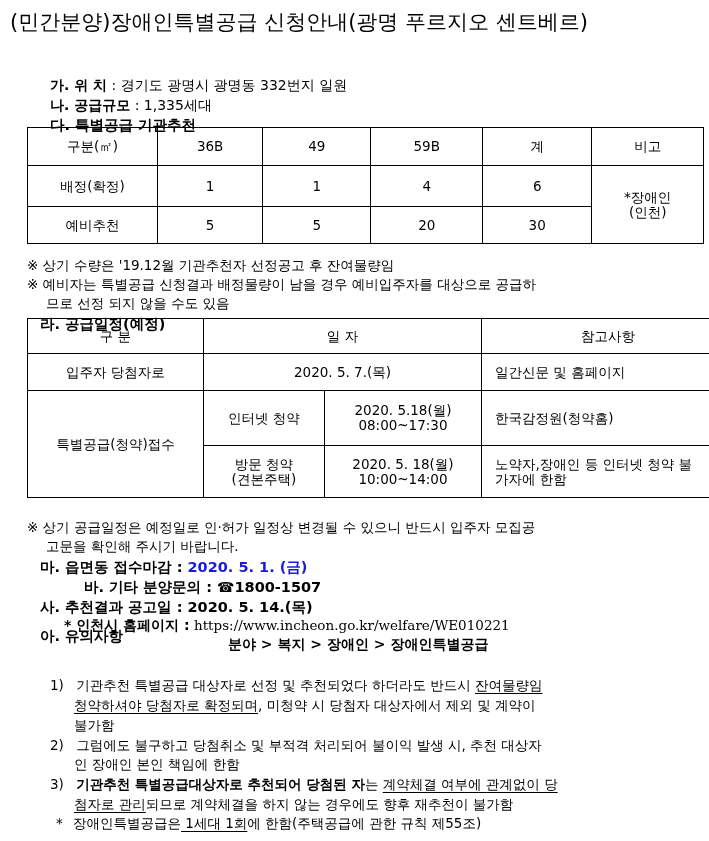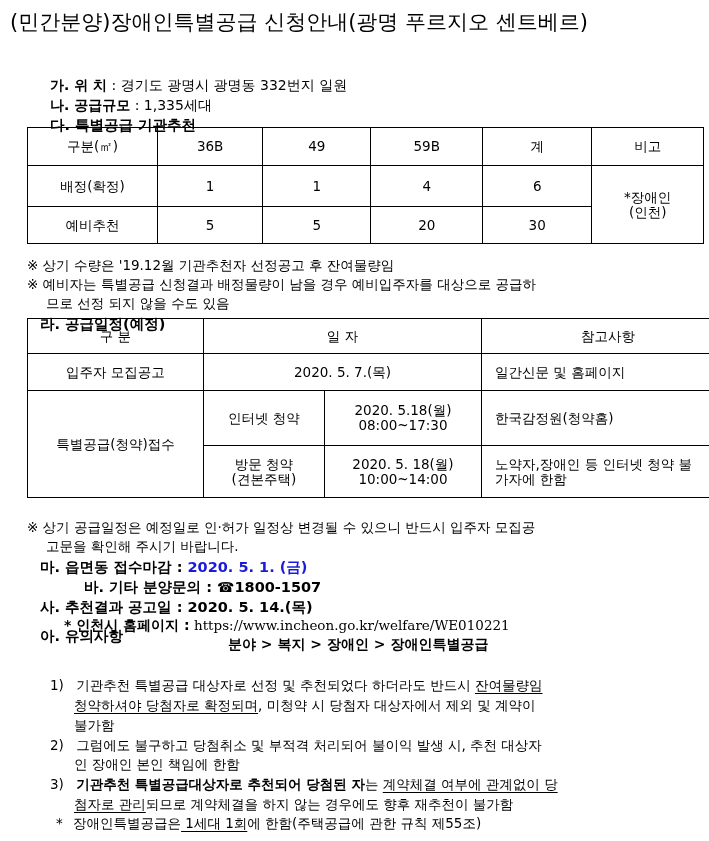--- a/index.html
+++ b/index.html
@@ -72,21 +72,21 @@
 <div class="abs h" style="left:40px;top:315px;">라. 공급일정(예정)</div>
 
 <table style="left:27px;top:318px;width:708px;">
   <tbody>
       <tr style="height:35px;">
     <td style="width:159px;">구 분</td>
     <td colspan="2" style="width:252px;">일 자</td>
     <td style="width:229px;">참고사항</td>
   </tr>
   <tr style="height:37px;">
-    <td>입주자 모집공고</td>
+    <td>입주자 당첨자로</td>
     <td colspan="2">2020. 5. 7.(목)</td>
     <td class="left">일간신문 및 홈페이지</td>
   </tr>
   <tr style="height:55px;">
     <td rowspan="2">특별공급(청약)접수</td>
     <td style="width:109px;">인터넷 청약</td>
     <td style="width:142px;">
       <div>2020. 5.18(월)</div>
       <div>08:00~17:30</div>
     </td>

